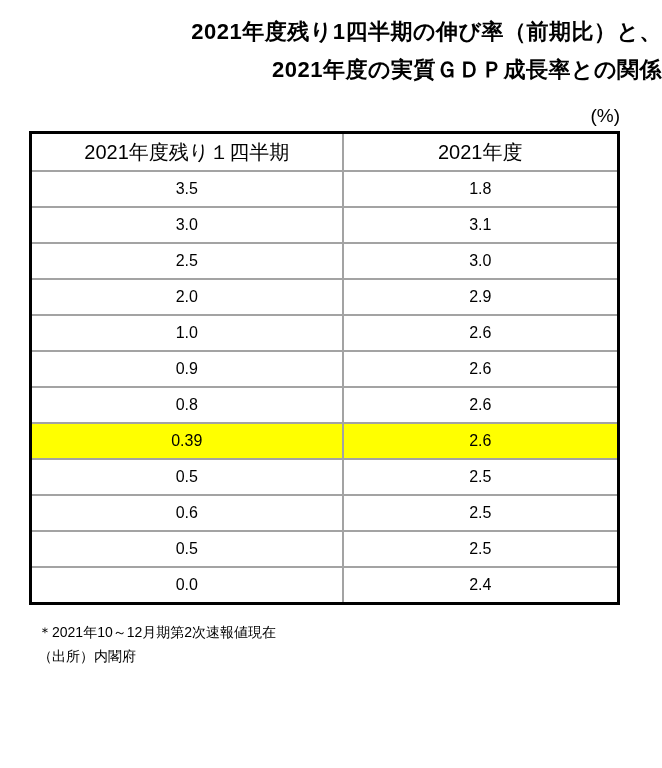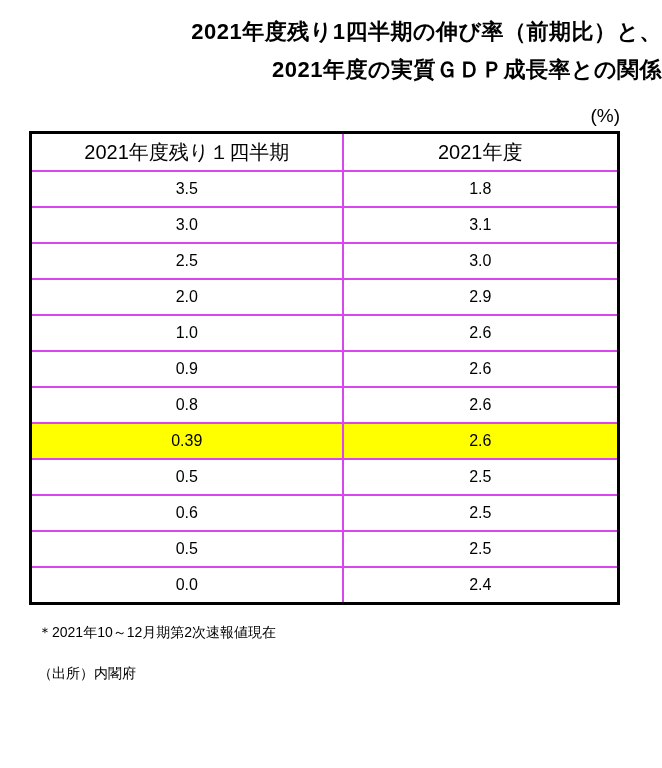--- a/index.html
+++ b/index.html
@@ -35,21 +35,21 @@
   table.data-table {
     margin: 2px 0 0 29px;
     width: 591px;
     border-collapse: collapse;
     table-layout: fixed;
     border: 3px solid #000000;
   }
   table.data-table col.col1 { width: 312px; }
   table.data-table th,
   table.data-table td {
-    border: 2px solid #d946ef;
+    border: 2px solid #a3a3a3;
     text-align: center;
     vertical-align: middle;
     padding: 0;
     background: #ffffff;
   }
   table.data-table th {
     height: 36px;
     font-size: 20px;
     font-weight: normal;
   }
@@ -61,21 +61,20 @@
     background: var(--highlight-color, #ffff00);
   }
   .footnotes {
     margin: 15px 0 0 38px;
     font-size: 14px;
   }
   .footnote {
     line-height: 24px;
   }
   .footnote + .footnote {
-    margin-top: 17px;
   }
 </style>
 </head>
 <body>
 
 <div class="page">
 
   <div class="title">
     <div>2021年度残り1四半期の伸び率（前期比）と、</div>
     <div>2021年度の実質ＧＤＰ成長率との関係</div>

